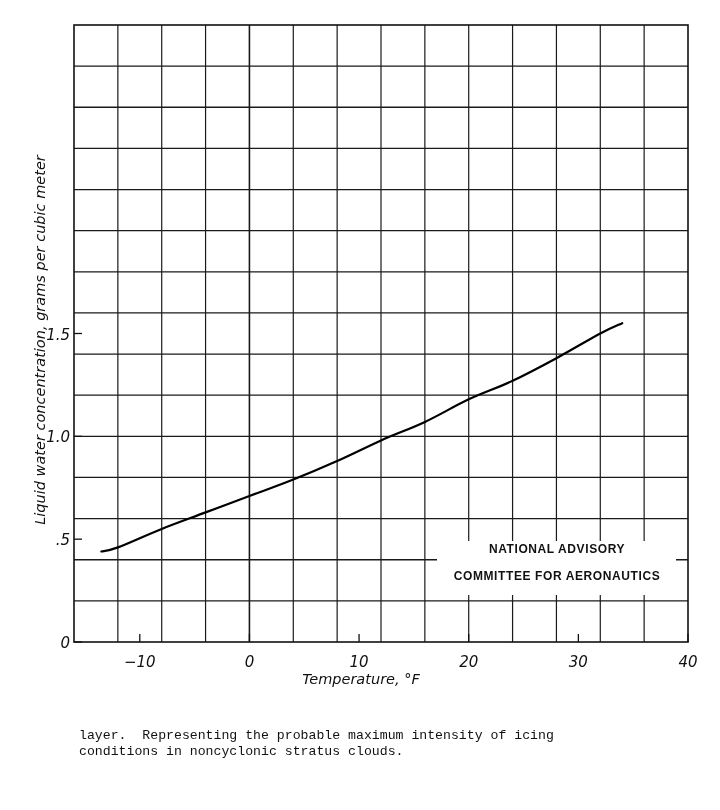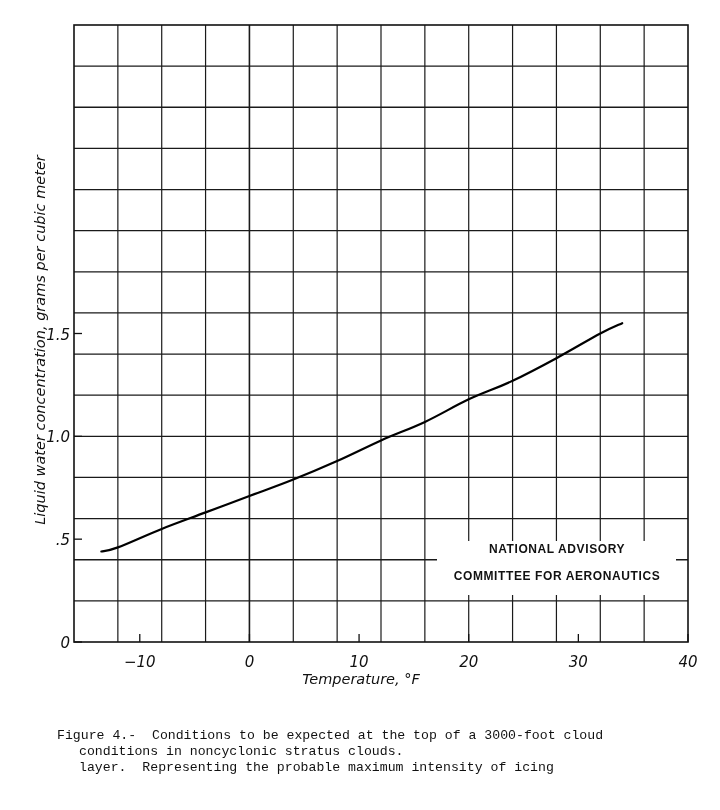--- a/index.html
+++ b/index.html
@@ -78,16 +78,15 @@
       <text x="70" y="339.5" text-anchor="end" class="tick-label">1.5</text>
     </g>
   <path id="curve" fill="none" stroke="#000" stroke-width="2.2" stroke-linecap="round" stroke-linejoin="round" d="M101.4,551.5 C104.2,550.8 107.8,551.2 117.9,547.4 C127.9,543.6 147.1,534.7 161.7,528.9 C176.3,523.1 191.0,517.9 205.6,512.4 C220.2,506.9 234.8,501.5 249.4,496.0 C264.0,490.5 278.7,485.4 293.3,479.5 C307.9,473.7 322.5,467.5 337.1,461.0 C351.8,454.5 366.4,447.0 381.0,440.4 C395.6,433.9 410.2,428.8 424.9,421.9 C439.5,415.1 454.1,406.2 468.7,399.3 C483.3,392.5 498.0,387.7 512.6,380.8 C527.2,373.9 541.8,366.1 556.4,358.2 C571.0,350.3 589.3,339.3 600.3,333.5 C611.3,327.7 618.6,324.9 622.2,323.2"></path>
   <text class="naca" x="557" y="553" text-anchor="middle">NATIONAL ADVISORY</text>
   <text class="naca" x="557" y="580" text-anchor="middle">COMMITTEE FOR AERONAUTICS</text>
   <text class="axis-title" x="361" y="684" text-anchor="middle">Temperature, °F</text>
   <text class="axis-title" x="0" y="0" text-anchor="middle" transform="translate(45,340) rotate(-90)">Liquid water concentration, grams per cubic meter</text>
 </svg>
 
 <div class="caption">
-  <span class="line">Figure 4.-  Conditions to be expected at the top of a 3000-foot cloud</span>
+  <span class="line indent">layer.  Representing the probable maximum intensity of icing</span>
   <span class="line indent">conditions in noncyclonic stratus clouds.</span>
-  <span class="line indent">layer.  Representing the probable maximum intensity of icing</span>
 </div>
 
 </body></html>

